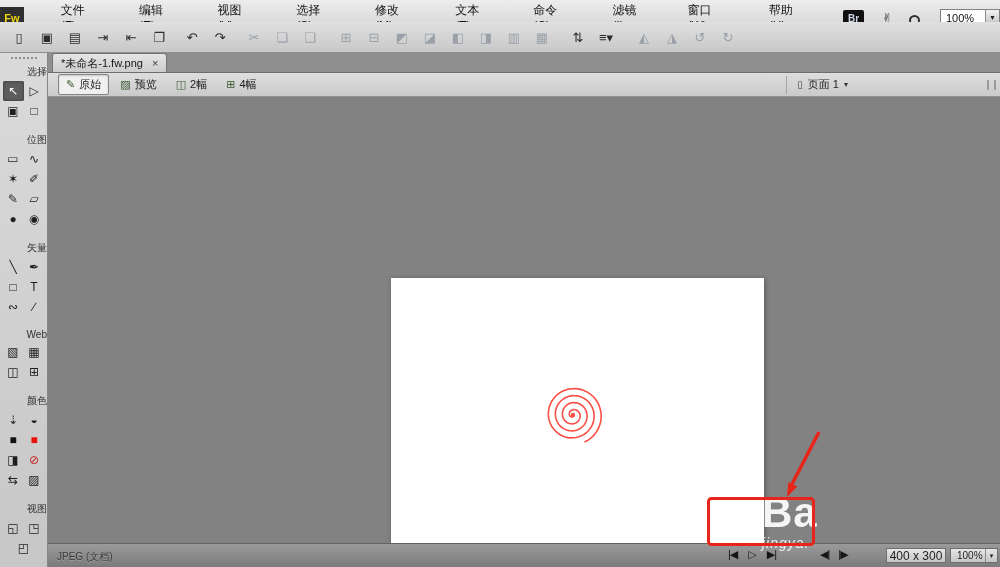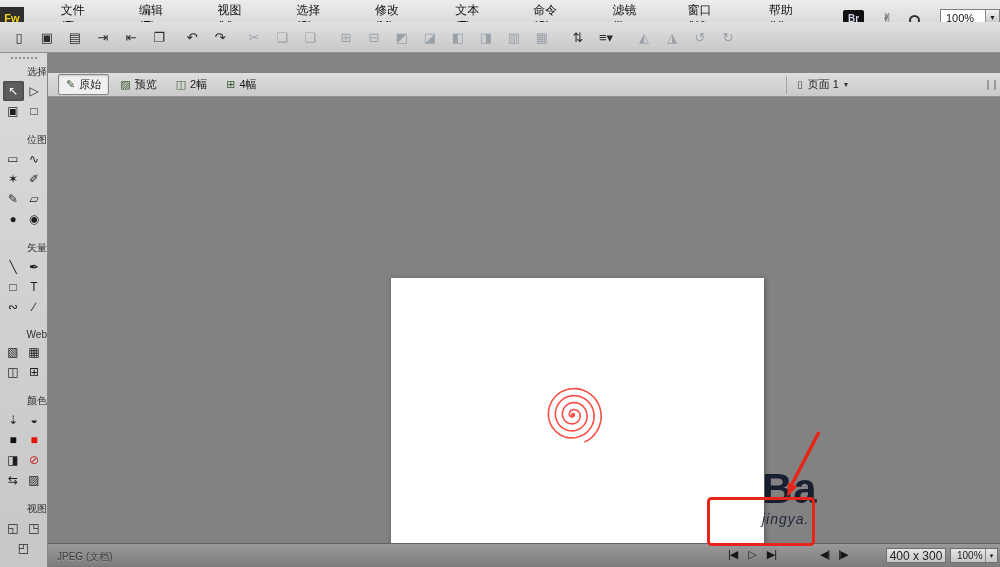--- a/index.html
+++ b/index.html
@@ -81,21 +81,21 @@
   .frame-nav{position:absolute;left:772px;top:4px;display:flex;gap:9px;}
   .size-btn{position:absolute;left:838px;top:4px;width:60px;height:15px;
     background:linear-gradient(#e6e6e6,#c6c6c6);border:1px solid #6f6f6f;
     display:flex;align-items:center;justify-content:center;font-size:12px;color:#1d1d1d;}
   .zoom-btn{position:absolute;left:902px;top:4px;width:48px;height:15px;
     background:linear-gradient(#e6e6e6,#c6c6c6);border:1px solid #6f6f6f;
     display:flex;align-items:center;font-size:10px;color:#1d1d1d;padding-left:6px;}
   .zoom-btn .zdd{margin-left:auto;width:12px;height:100%;border-left:1px solid #8a8a8a;
     display:flex;align-items:center;justify-content:center;font-size:7px;}
   
-  .wm{position:absolute;left:762px;top:468px;z-index:15;color:#0f172a;pointer-events:none;}
+  .wm{position:absolute;left:762px;top:492px;z-index:15;color:#ffffff;pointer-events:none;}
   .wm-line1{font-size:42px;font-weight:bold;line-height:1.0;opacity:.92;letter-spacing:1px;}
   .wm-line2{font-size:14px;opacity:.85;margin-top:1px;letter-spacing:1px;font-style:italic;}
   .ann-overlay{position:absolute;left:0;top:0;width:1000px;height:567px;z-index:20;pointer-events:none;}
 </style>
 </head>
 <body>
 
 <div class="app">
 
   <div class="menubar">
@@ -222,20 +222,26 @@
           <div class="tp-tools">
 
           <div class="tool-btn">◱</div>
             <div class="tool-btn">◳</div>
             <div class="tool-btn">◰</div>
           </div>
         </div>
       </div>
   </div>
 
+  <div class="tabbar">
+    <div class="tab">
+      <span>*未命名-1.fw.png</span>
+      <span class="tab-close">×</span>
+    </div>
+  </div>
 
   <div class="viewbar">
     <div class="vb-modes">
 
     <div class="vb-btn active">
           <span class="vb-ico">✎</span>
           <span>原始</span>
         </div>
         <div class="vb-btn">
           <span class="vb-ico">▨</span>

